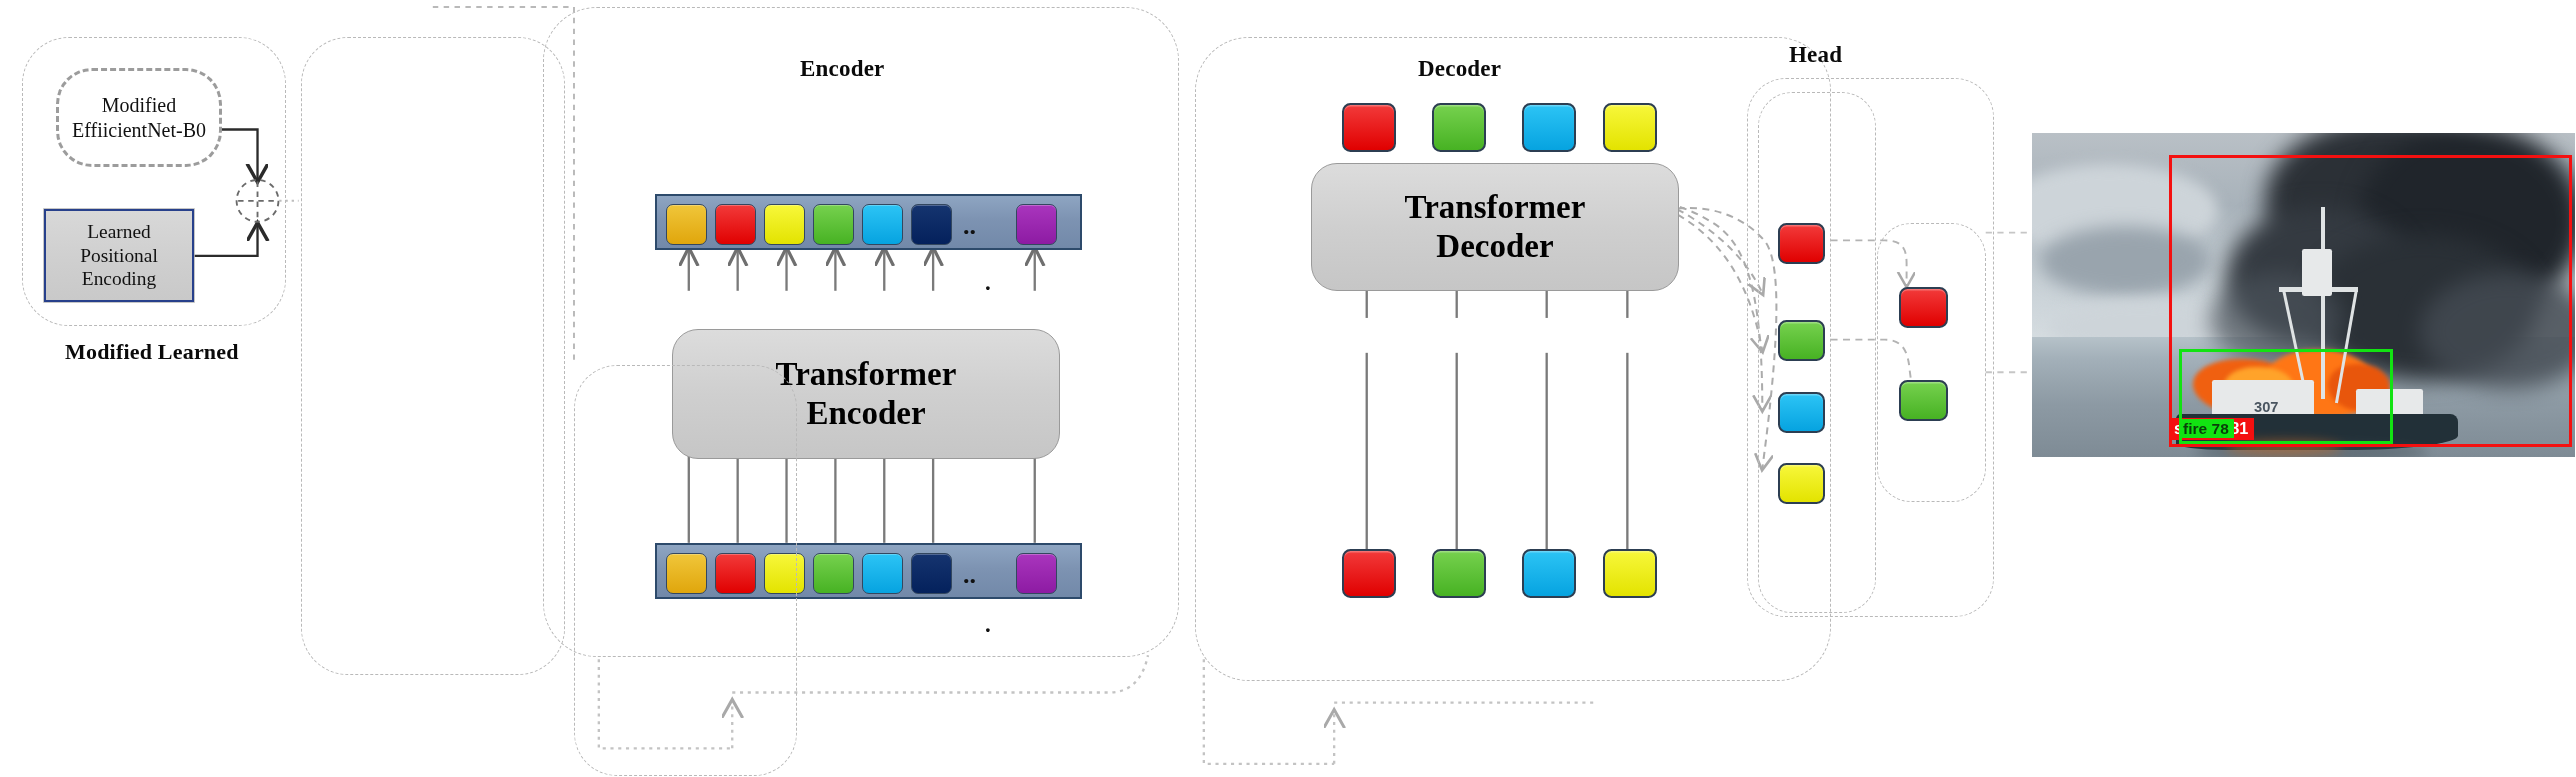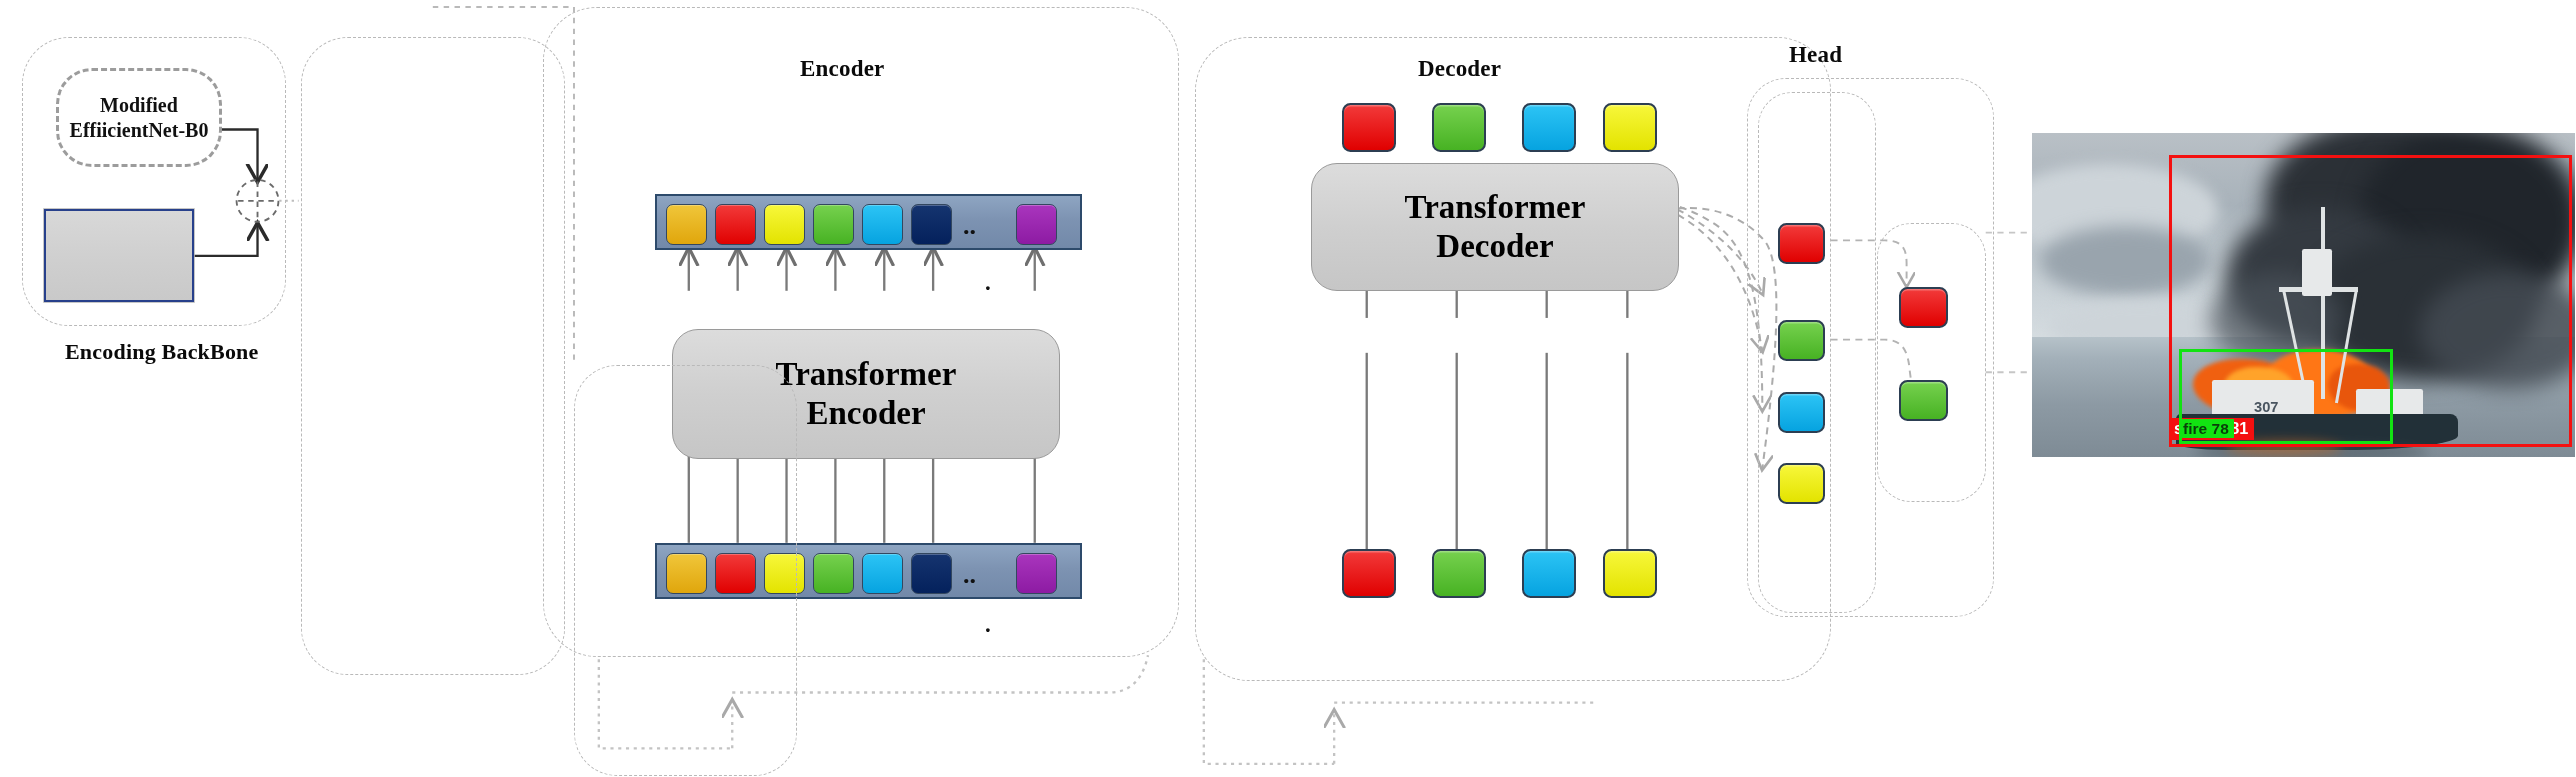--- a/index.html
+++ b/index.html
@@ -211,30 +211,37 @@
 
     <g stroke="#c6c6c6" stroke-width="2.4" stroke-dasharray="8 7" fill="none">
       <path d="M2560,300 L2614,300"></path>
       <path d="M2560,480 L2614,480"></path>
     </g>
   </svg>
 
   <div class="abs group-dash" style="left:22px;top:37px;width:264px;height:289px;"></div>
 
   <div class="abs dashdot" style="left:56px;top:68px;width:166px;height:99px;"></div>
-  <div class="box-text" style="left:56px;top:68px;width:166px;height:99px;font-size:20px;font-weight:bold;">
+  <div class="box-text" style="left:56px;top:68px;width:166px;height:99px;font-size:20px;font-weight:normal;">
     <span>
       <span>Modified</span><br>
       <span>EffiicientNet-B0</span>
     </span>
   </div>
 
   <div class="abs lpe" style="left:44px;top:209px;width:150px;height:93px;"></div>
-
-  <div class="caption" style="left:65px;top:339px;font-size:22px;">Encoding BackBone</div>
+  <div class="box-text" style="left:44px;top:209px;width:150px;height:93px;font-size:19.4px;">
+    <span>
+      <span>Learned</span><br>
+      <span>Positional</span><br>
+      <span>Encoding</span>
+    </span>
+  </div>
+
+  <div class="caption" style="left:65px;top:339px;font-size:22px;">Modified Learned</div>
 
   <div class="abs group-dash" style="left:301px;top:37px;width:264px;height:638px;"></div>
   <div class="abs group-dash" style="left:543px;top:7px;width:636px;height:650px;border-radius:54px;"></div>
 
   <div class="caption" style="left:800px;top:56px;font-size:23px;">Encoder</div>
 
   <div class="abs strip" style="left:655px;top:194px;width:427px;height:56px;">
     <div class="tok" style="left:9.3px;top:7.8px;width:39px;height:39px;background:linear-gradient(180deg,#f0c63a,#e0a60c);"></div>
     <div class="tok" style="left:58px;top:7.8px;width:39px;height:39px;background:linear-gradient(180deg,#f23a3a,#e00000);"></div>
     <div class="tok" style="left:107px;top:7.8px;width:39px;height:39px;background:linear-gradient(180deg,#f7f73a,#e3e300);"></div>

